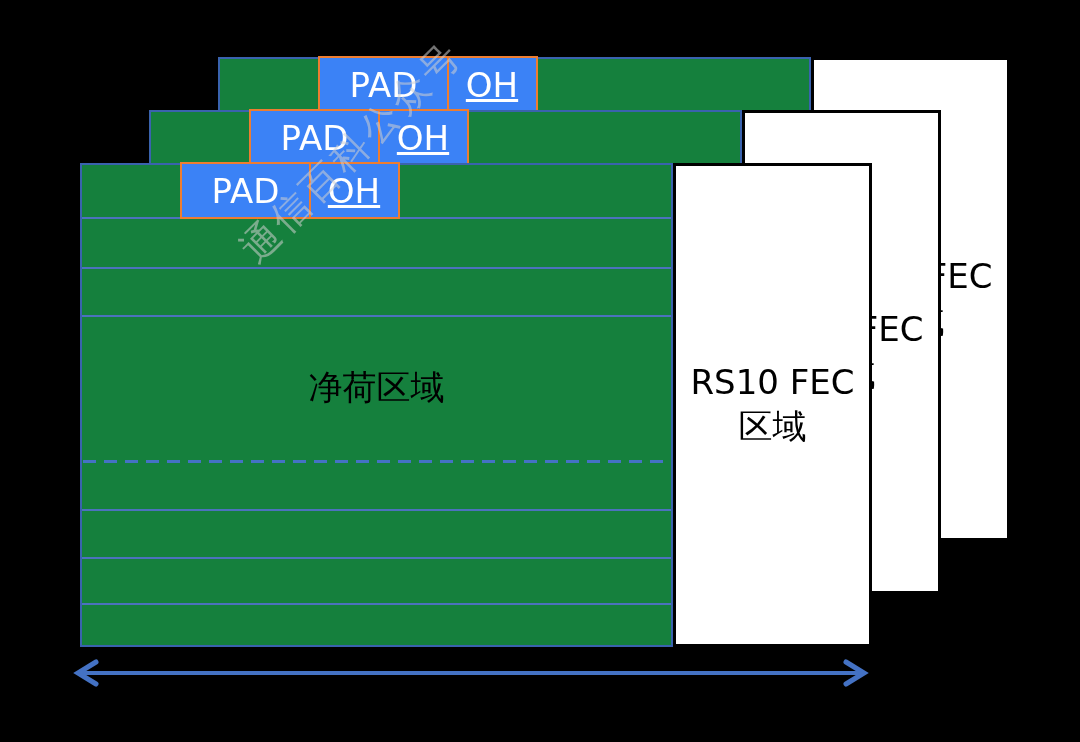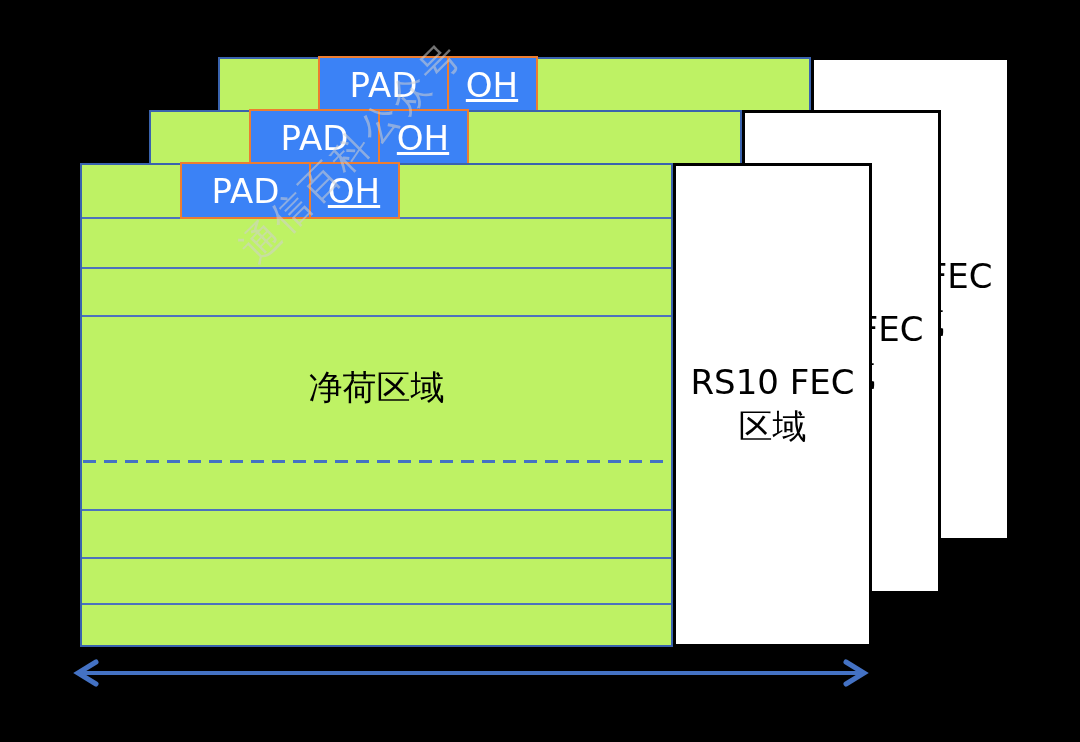--- a/index.html
+++ b/index.html
@@ -5,21 +5,21 @@
   html,body{margin:0;padding:0;background:#000;}
   #canvas{
     position:relative;width:1080px;height:742px;background:#000;overflow:hidden;
     font-family:"DejaVu Sans","Liberation Sans",sans-serif;
   }
   .frame{position:absolute;width:792px;height:484px;}
   .f-back{left:218px;top:57px;}
   .f-mid{left:149px;top:110px;}
   .f-front{left:80px;top:163px;}
   .body{
-    position:absolute;left:0;top:0;width:593px;height:484px;background:#bef264;
+    position:absolute;left:0;top:0;width:593px;height:484px;background:#15803d;
     border:2.5px solid #3A63AE;box-sizing:border-box;
   }
   .rowline{position:absolute;left:0;right:0;height:2px;background:#4C72BE;}
   .rl1{top:52px;} .rl2{top:102px;} .rl3{top:150px;}
   .rl4{top:344px;} .rl5{top:392px;} .rl6{top:438px;}
   .dashline{
     position:absolute;left:1px;right:1px;top:295px;height:3px;
     background:repeating-linear-gradient(90deg,#4472C4 0 13px,transparent 13px 21px);
   }
   .payload-label{

